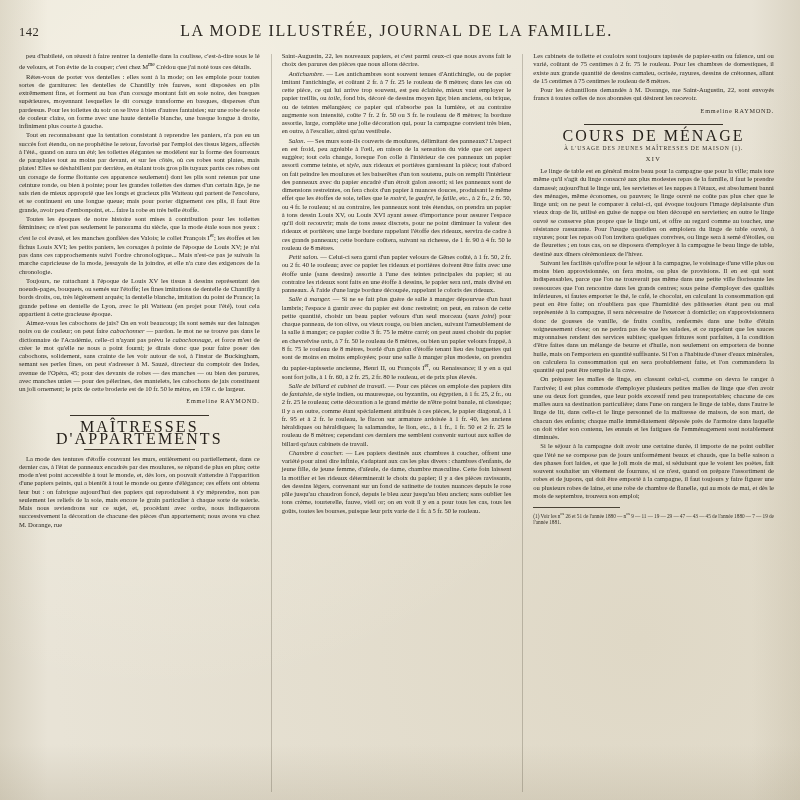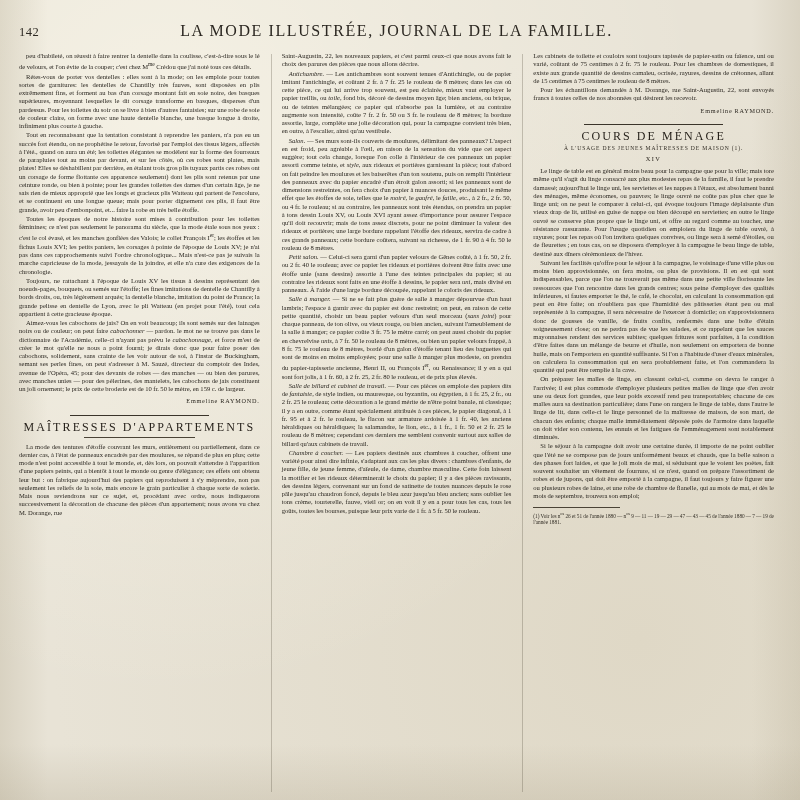--- a/index.html
+++ b/index.html
@@ -97,21 +97,21 @@
   .sec-head {
     text-align: center;
     margin: 9px 0 2px 0;
   }
   .sec-head .rule-top {
     width: 58%;
     margin: 0 auto 5px auto;
     border-top: 1px solid #3a342a;
   }
   .sec-title {
-    font-size: 12px;
+    font-size: 16px;
     letter-spacing: 2.1px;
     color: #241f19;
     margin: 0 0 3px 0;
     text-indent: 0;
     text-align: center;
     line-height: 12px;
   }
   .sec-sub {
     font-size: 5.6px;
     letter-spacing: 0.9px;

